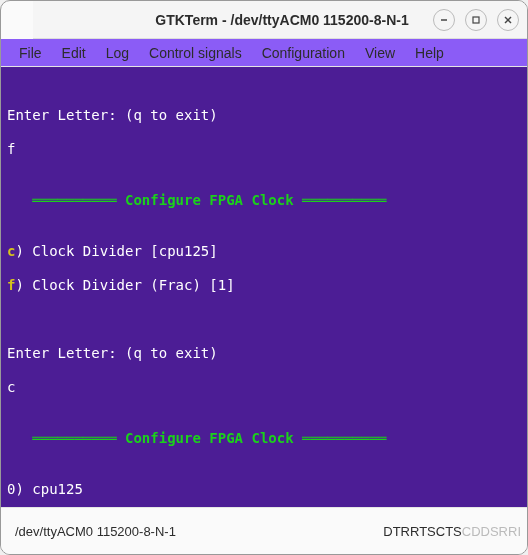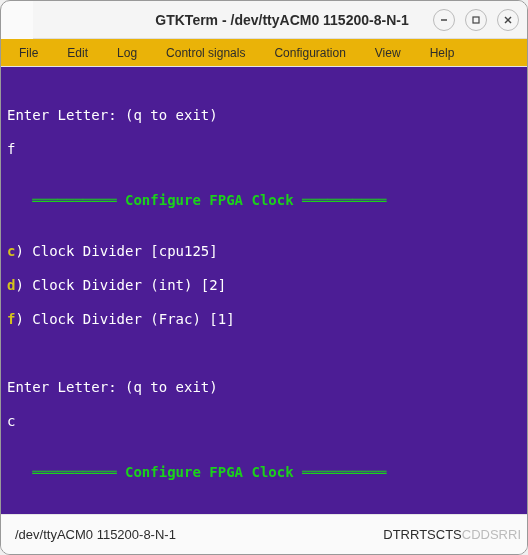--- a/index.html
+++ b/index.html
@@ -38,44 +38,44 @@
     background: #f5f5f5;
     display: flex; align-items: center; justify-content: center;
     font-size: 12px; color: #444;
     cursor: pointer;
   }
   .win-btn svg { width: 10px; height: 10px; }
   .menubar {
     height: 28px;
     display: flex;
     align-items: center;
-    gap: 13px;
+    gap: 4px;
     padding: 0 10px;
-    background: #eab308;
+    background: #8b5cf6;
     border-bottom: 1px solid #e5e5e5;
-    font-size: 12px;
+    font-size: 14px;
     color: #2c2c2c;
   }
   .menu-item { padding: 2px 8px; cursor: pointer; }
   .terminal {
     flex: 1;
     background: #4c1d95;
     color: #fff;
     font-family: "DejaVu Sans Mono", Menlo, Consolas, monospace;
     font-size: 14px;
     line-height: 17px;
     padding: 6px 6px 0 6px;
     white-space: pre;
     overflow: hidden;
   }
   .t-line { white-space: pre; }
   .t-green { color: #1bd11b; font-weight: bold; }
   .t-yellow { color: #d6c41b; font-weight: bold; }
   .statusbar {
-    height: 40px;
+    height: 47px;
     display: flex;
     align-items: center;
     justify-content: space-between;
     padding: 0 6px 0 14px;
     background: #fafafa;
     border-top: 1px solid #e5e5e5;
     font-size: 13px;
     color: #2c2c2c;
   }
   .signals { display: flex; font-size: 13px; }
@@ -121,21 +121,20 @@
   </div>
 
   <div class="terminal">
 <div class="t-line"></div>
 <div class="t-line">Enter Letter: (q to exit)</div>
 <div class="t-line">f</div>
 <div class="t-line"></div>
 <div class="t-line"><span class="t-green">   ══════════ </span><span class="t-green">Configure FPGA Clock</span><span class="t-green"> ══════════</span></div>
 <div class="t-line"></div>
 <div class="t-line"><span class="t-yellow">c</span><span>) Clock Divider [cpu125]</span></div>
-<div class="t-line"><span class="t-yellow">d</span><span>) Clock Divider (int) [2]</span></div>
 <div class="t-line"><span class="t-yellow">f</span><span>) Clock Divider (Frac) [1]</span></div>
 <div class="t-line"></div>
 <div class="t-line"></div>
 <div class="t-line">Enter Letter: (q to exit)</div>
 <div class="t-line">c</div>
 <div class="t-line"></div>
 <div class="t-line"><span class="t-green">   ══════════ </span><span class="t-green">Configure FPGA Clock</span><span class="t-green"> ══════════</span></div>
 <div class="t-line"></div>
 <div class="t-line">0) cpu125</div>
 

